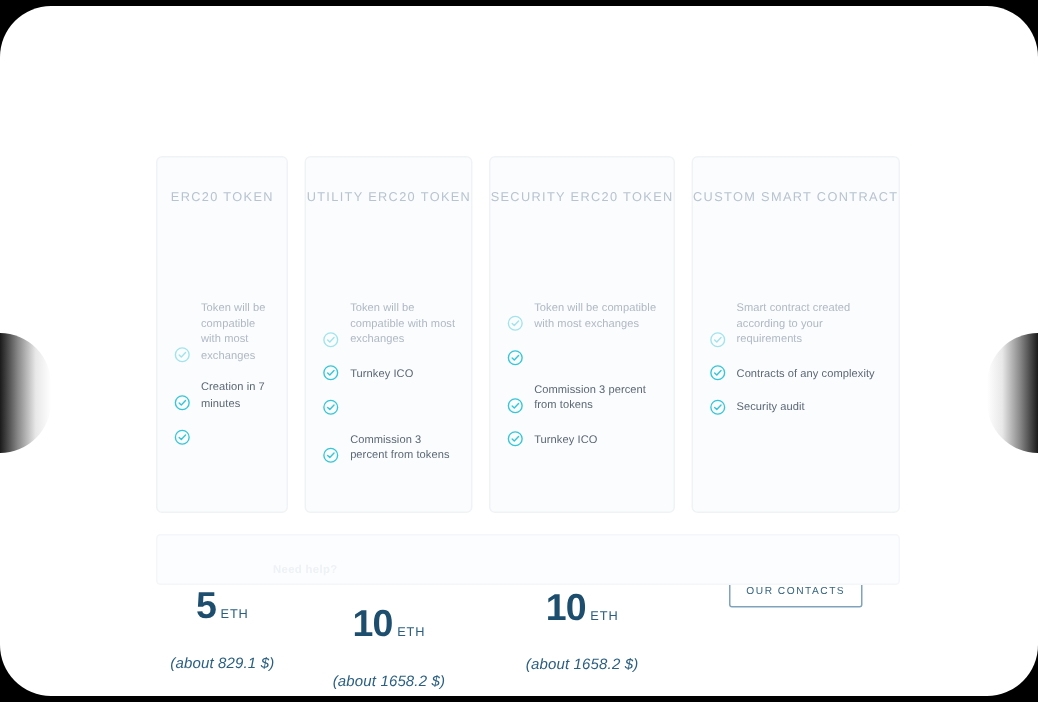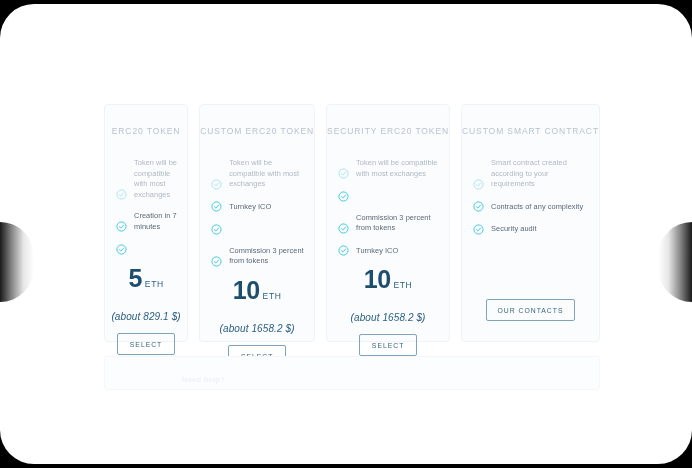--- a/index.html
+++ b/index.html
@@ -68,20 +68,21 @@
   .plan-card {
     flex: 1 1 0;
     background: #fbfcfd;
     border: 1px solid #f0f3f6;
     border-radius: 4px;
     box-sizing: border-box;
     padding: 0;
     display: flex;
     flex-direction: column;
     position: relative;
+    gap: 42px;
   }
 
   .plan-title {
     text-align: center;
     font-size: 8.5px;
     letter-spacing: 0.9px;
     color: #b7c3d0;
     margin-top: 21px;
     margin-bottom: 0;
     font-weight: 400;
@@ -225,21 +226,21 @@
           <div class="price-block">
             <div class="price-line">
               <span class="price-amount">5</span>
               <span class="price-unit">ETH</span>
             </div>
             <div class="price-approx">(about 829.1 $)</div>
           </div>
           <div class="cta-wrap"><button class="cta-button">SELECT</button></div>
         </div>
         <div class="plan-card">
-          <div class="plan-title">CUSTOM ERC20 TOKEN</div>
+          <div class="plan-title">UTILITY ERC20 TOKEN</div>
           <ul class="feature-list">
             <li class="feature-item faded">
               <svg class="check-icon" viewBox="0 0 24 24">
                 <circle cx="12" cy="12" r="10" fill="none" stroke="#36c6d9" stroke-width="2"></circle>
                 <path d="M7.5 12.4 L10.6 15.4 L16.8 8.6" fill="none" stroke="#36c6d9" stroke-width="2" stroke-linecap="round" stroke-linejoin="round"></path>
               </svg>
               <span class="feature-text">Token will be compatible with most exchanges</span>
             </li>
             <li class="feature-item">
               <svg class="check-icon" viewBox="0 0 24 24">

